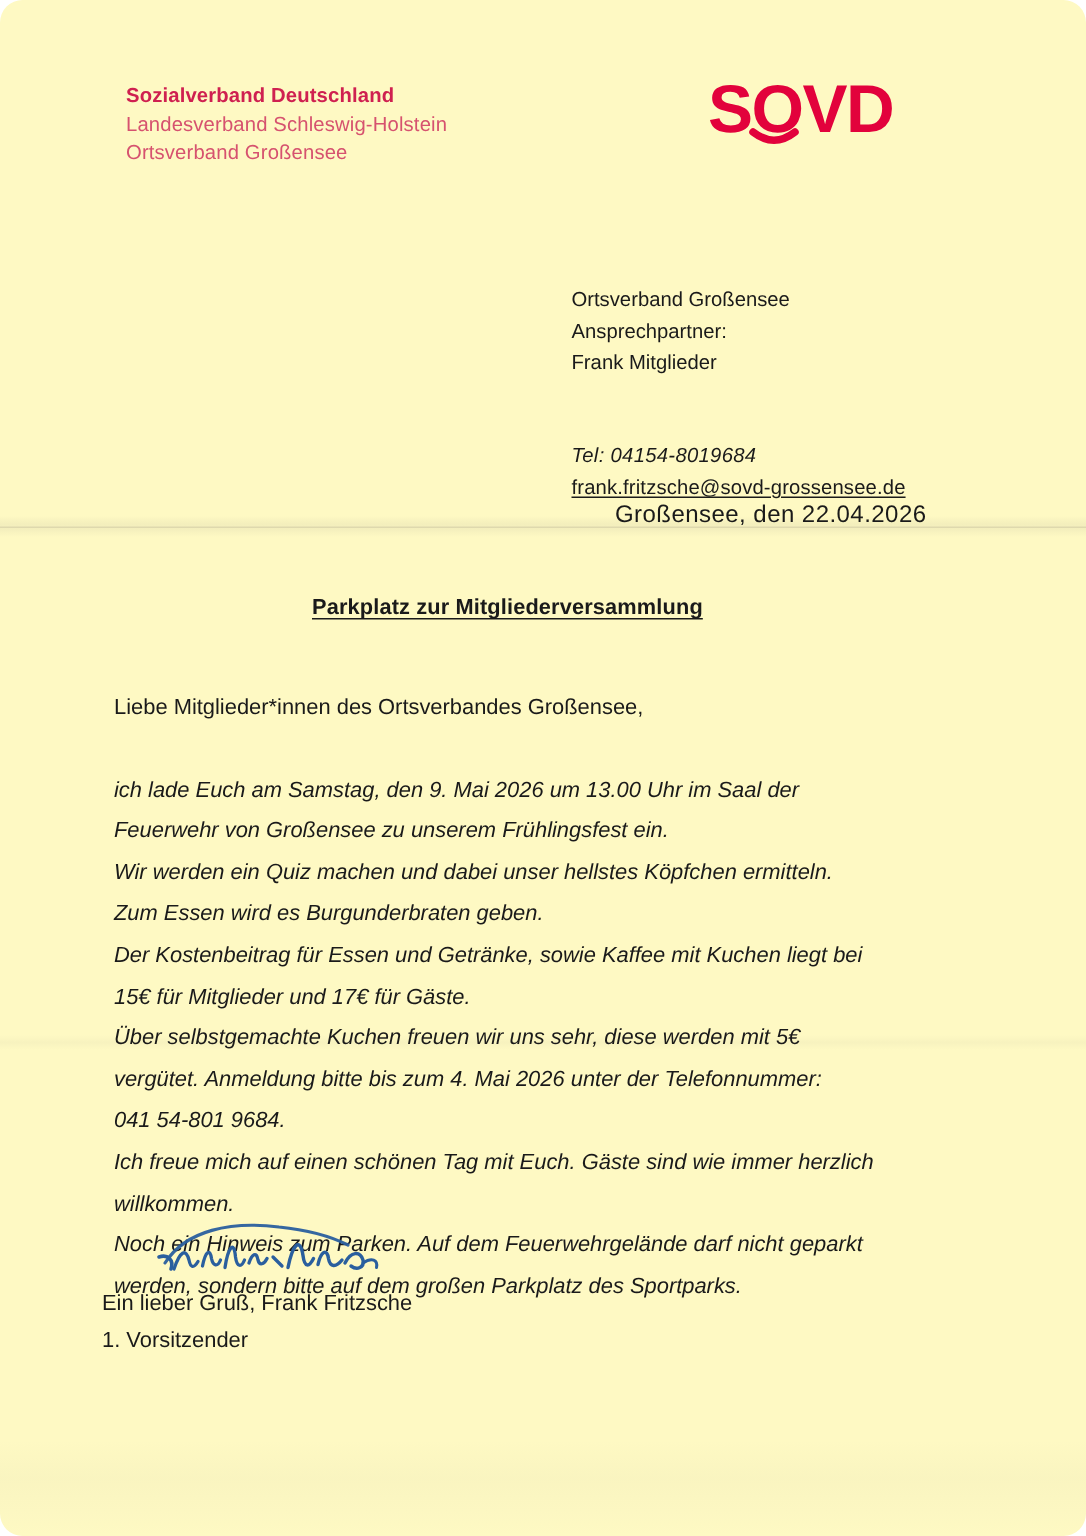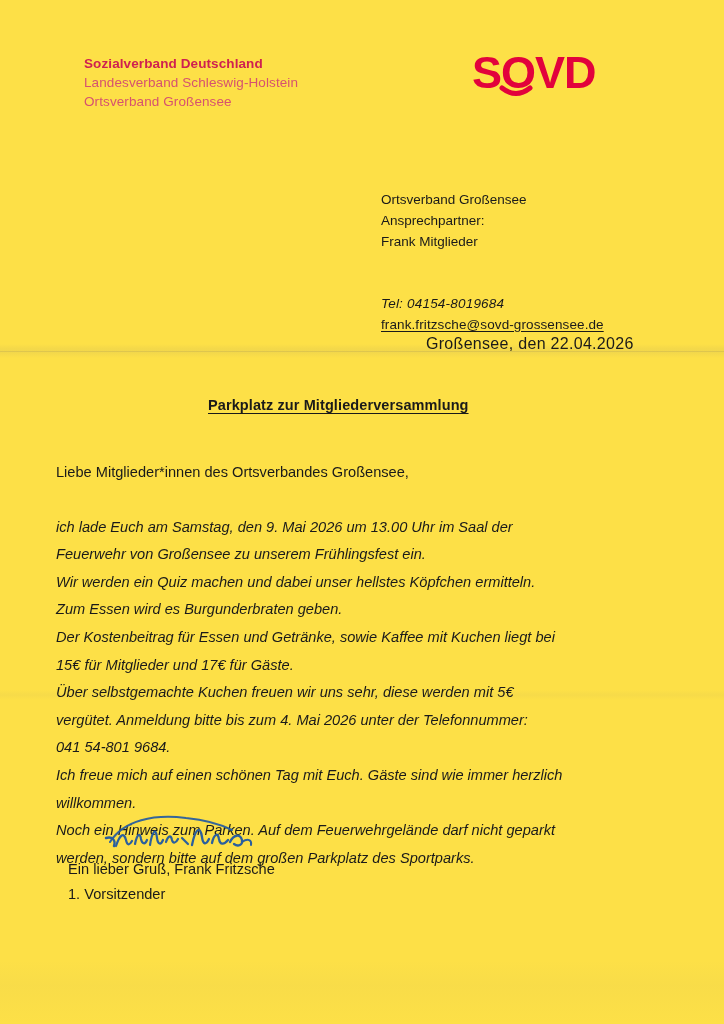--- a/index.html
+++ b/index.html
@@ -10,22 +10,23 @@
   }
   body {
     font-family: "Liberation Sans", sans-serif;
     color: #1a1a1a;
   }
   #page {
     position: relative;
     width: 724px;
     height: 1024px;
     margin: 0 auto;
-    background: #fde047;
+    background: #fef9c3;
     overflow: hidden;
+    border-radius: 15px;
   }
   
   .scan-band {
     position: absolute;
     left: 0;
     width: 724px;
     pointer-events: none;
   }
   .band-mid {
     top: 344px;
@@ -105,40 +106,39 @@
   }
 
   
   #date-line {
     position: absolute;
     left: 410px;
     top: 335px;
     font-size: 16px;
     letter-spacing: 0.3px;
     white-space: nowrap;
-    margin-left: 16px;
   }
 
   
   #doc-title {
     position: absolute;
     left: 208px;
     top: 397px;
     font-size: 14.5px;
     font-weight: bold;
     text-decoration: underline;
     text-underline-offset: 3px;
     letter-spacing: 0.1px;
     white-space: nowrap;
   }
 
   
   #body-text {
     position: absolute;
-    left: 56px;
+    left: 76px;
     top: 459px;
     width: 580px;
     font-size: 14.6px;
     line-height: 27.6px;
   }
   #body-text .para { margin: 0; }
   #body-text .salutation { margin-bottom: 27px; }
   #body-text .line { white-space: nowrap; font-style: italic; }
 
   

